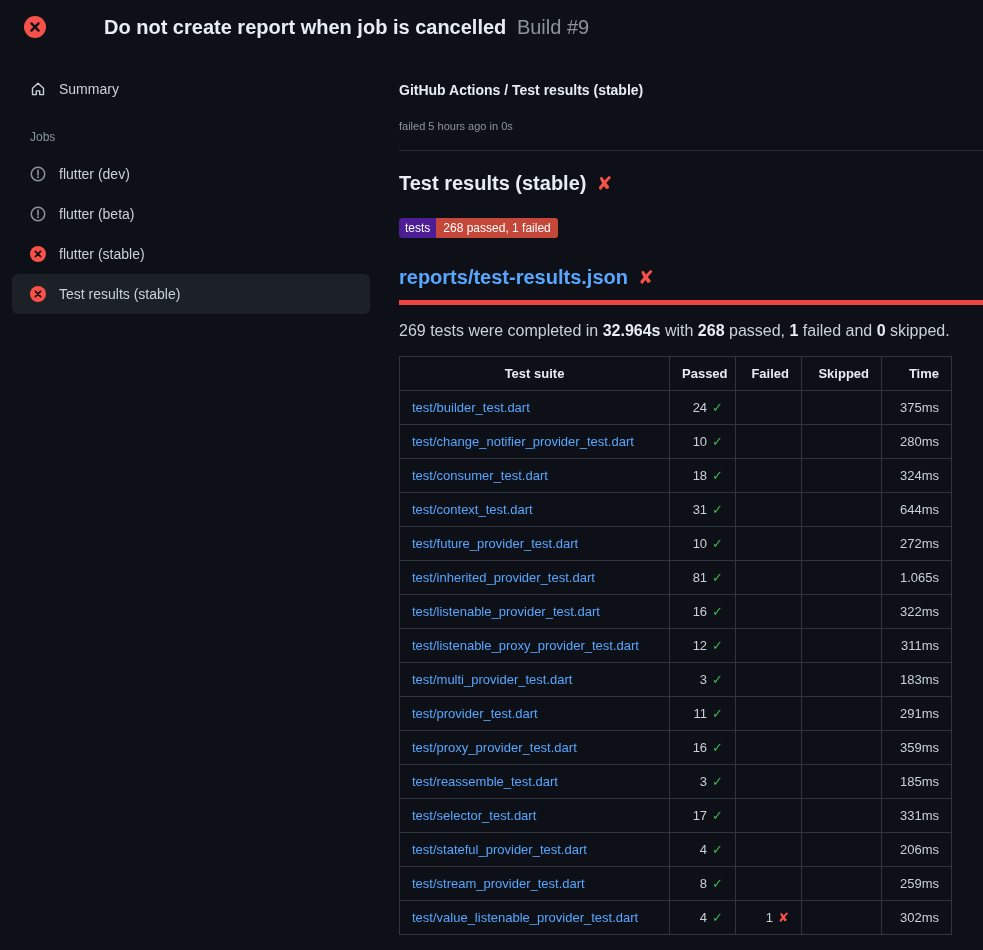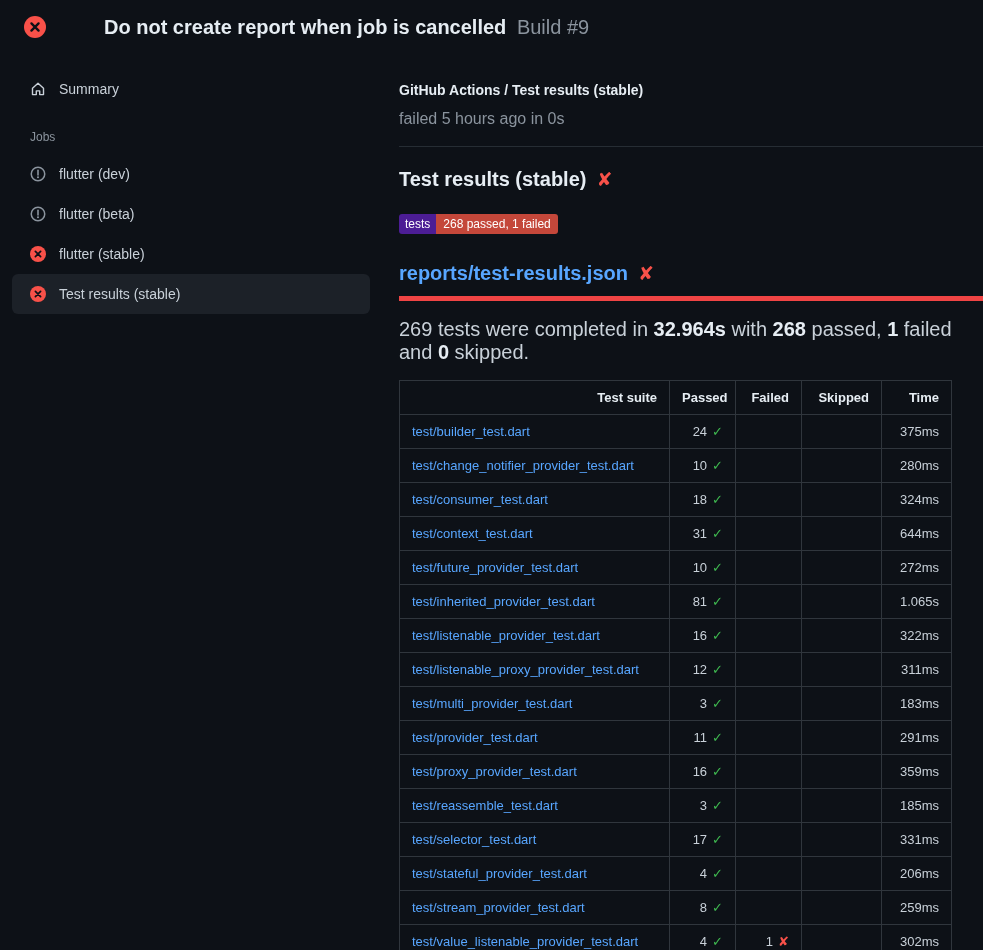--- a/index.html
+++ b/index.html
@@ -25,38 +25,38 @@
   .summary-item { display:flex; align-items:center; gap:13px; padding:7px 30px; cursor:pointer; color:#c9d1d9; }
   .jobs-heading { color:#8b949e; font-size:12px; padding:26px 30px 10px 30px; }
   .jobs-list { display:flex; flex-direction:column; }
   .job-item { display:flex; align-items:center; gap:13px; height:40px; margin:0 12px; padding:0 18px; border-radius:6px; cursor:pointer; color:#c9d1d9; }
   .job-item.selected { background:#1c2128; }
   .job-ico, .home-ico { display:inline-flex; width:16px; height:16px; flex:0 0 16px; }
 
   
   .main { flex:1; min-width:0; padding-top:30px; }
   .crumb { font-weight:700; color:#e6edf3; font-size:14px; }
-  .status-line { color:#8b949e; font-size:16px; margin-top:12px; }
+  .status-line { color:#8b949e; font-size:11px; margin-top:22px; }
   .rule { border:none; border-top:1px solid #262d34; margin-top:18px; }
   .section-title { margin-top:21px; font-size:20px; font-weight:700; color:#e6edf3; display:flex; align-items:center; gap:10px; }
   .cross { color:#f85149; font-weight:700; font-family:"DejaVu Sans",sans-serif; }
   .cross.lg { font-size:19px; line-height:1; }
   .cross.sm { font-size:13px; margin-left:5px; }
   .badge { display:inline-flex; margin-top:23px; font-size:12px; line-height:1; border-radius:3px; overflow:hidden; }
   .badge-label { background:#4c1d95; color:#ffffff; padding:4px 6px; }
   .badge-value { background:#c4473a; color:#ffffff; padding:4px 7px; }
   .report-heading { margin-top:28px; font-size:20px; font-weight:700; display:flex; align-items:center; gap:10px; padding-bottom:11px; border-bottom:5px solid #ef4444; }
   .report-link { color:#58a6ff; text-decoration:none; }
-  .summary-line { margin-top:17px; font-size:20px; color:#c9d1d9; }
+  .summary-line { margin-top:17px; font-size:16px; color:#c9d1d9; }
   .summary-line b { color:#e6edf3; font-weight:700; }
 
   
   table.results { margin-top:16px; border-collapse:collapse; width:552px; font-size:13px; table-layout:fixed; }
   .results th, .results td { border:1px solid #30363d; padding:8px 12px; line-height:17px; vertical-align:middle; }
-  .results th { color:#e6edf3; font-weight:700; text-align:right; }
+  .results th { color:#e6edf3; font-weight:700; text-align:center; }
   .results th.num, .results td.num { text-align:right; }
   .results th:nth-child(1) { width:270px; }
   .results th:nth-child(2) { width:66px; }
   .results th:nth-child(3) { width:66px; }
   .results th:nth-child(4) { width:80px; }
   .results th:nth-child(5) { width:70px; }
   .suite-cell { white-space:nowrap; overflow:hidden; }
   .suite-link { color:#58a6ff; text-decoration:none; }
   .check { color:#3fb950; font-weight:700; margin-left:5px; font-family:"DejaVu Sans",sans-serif; }
   .time-cell { color:#c9d1d9; }

